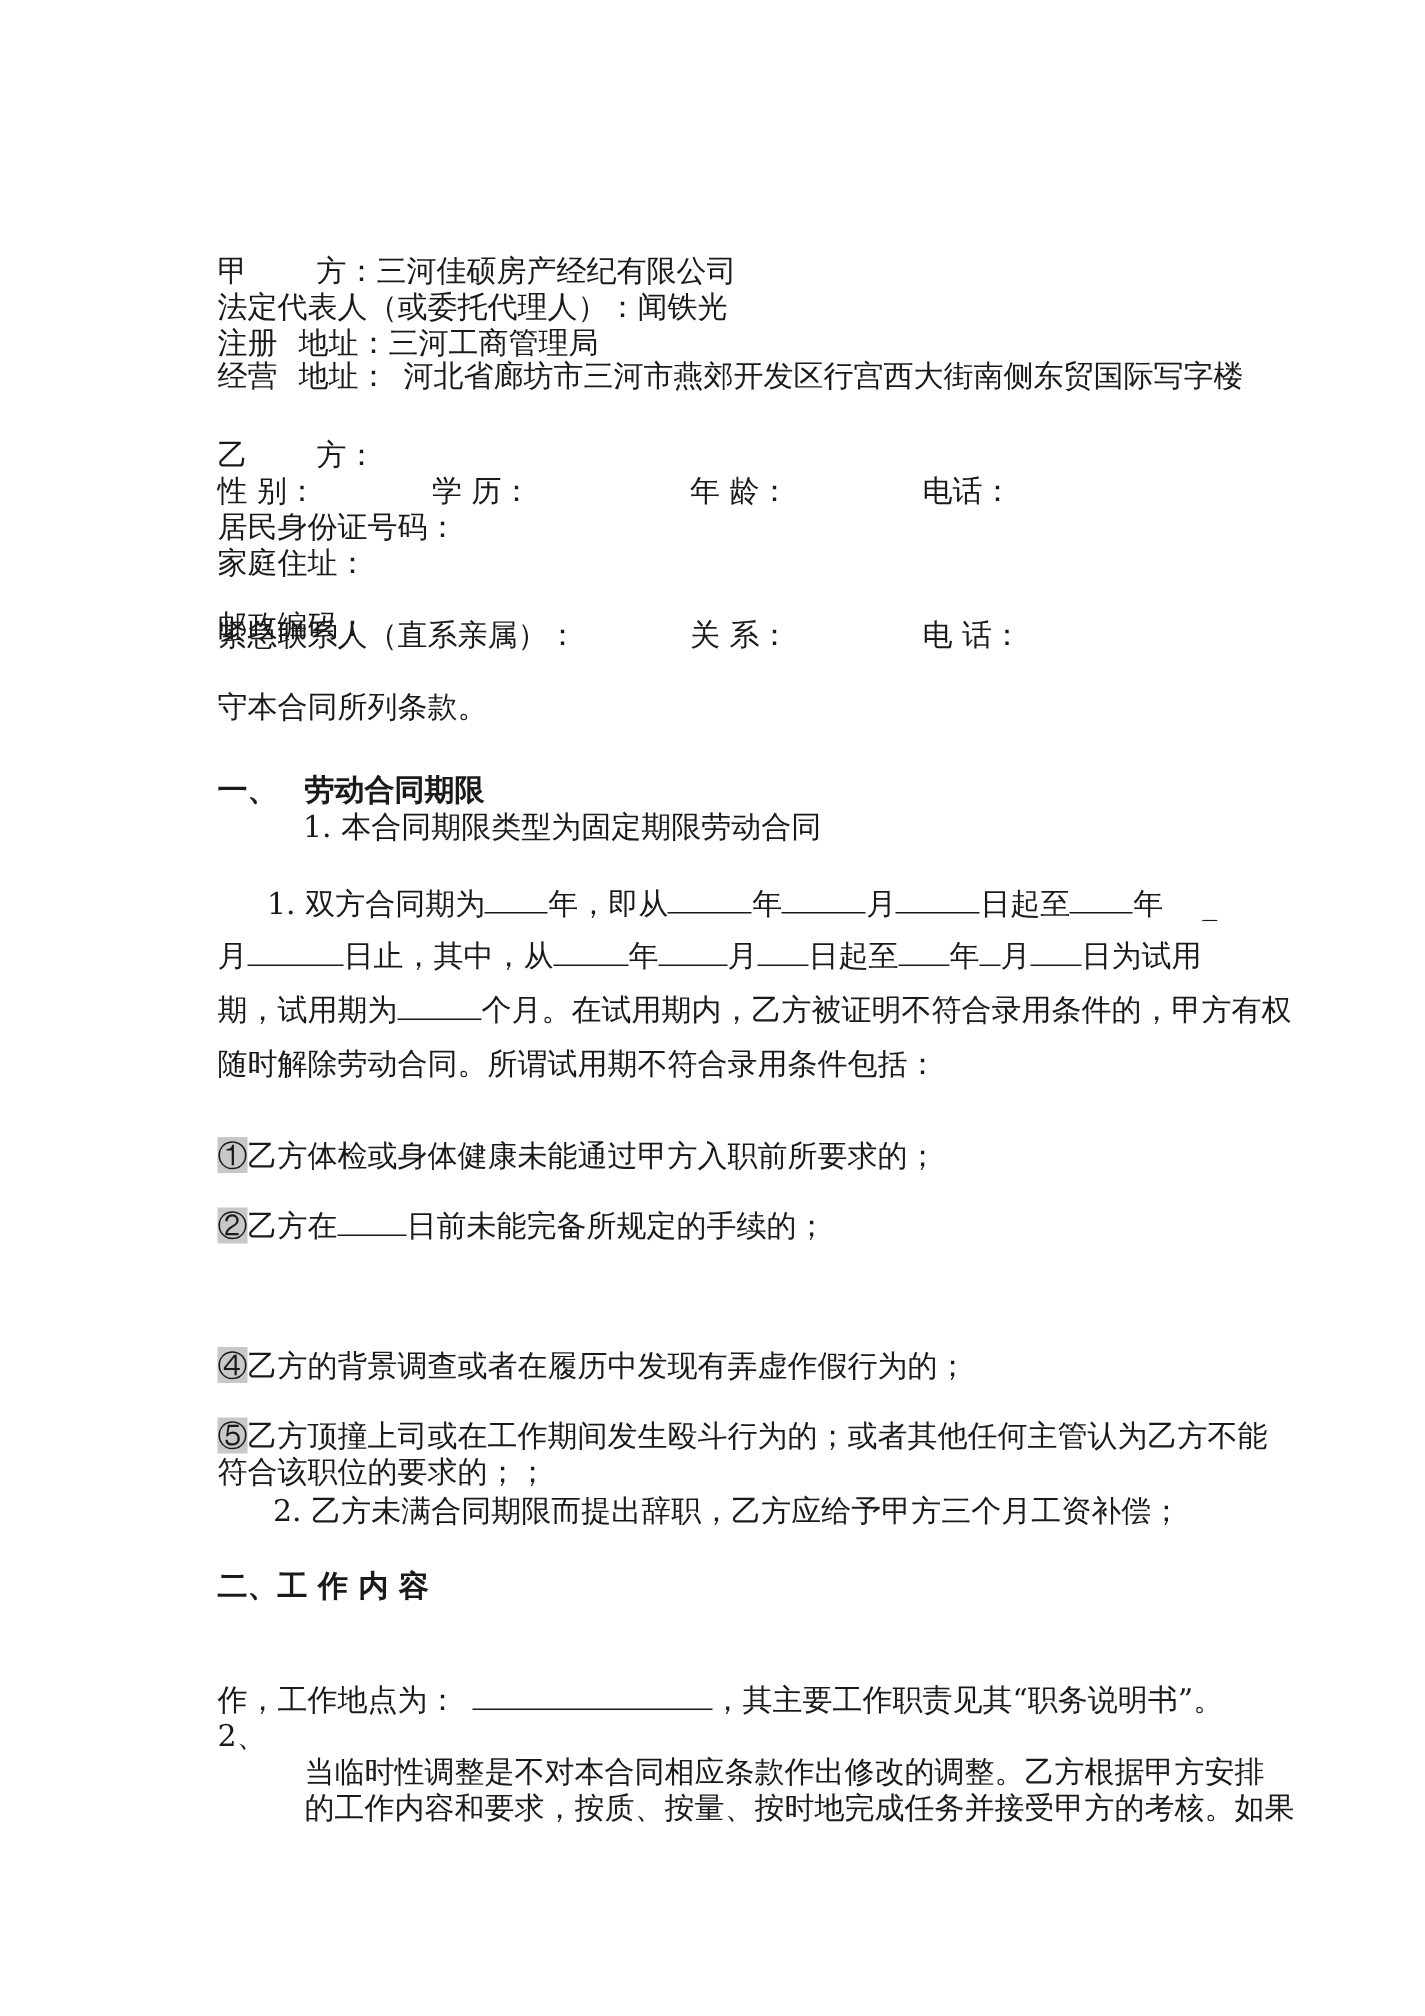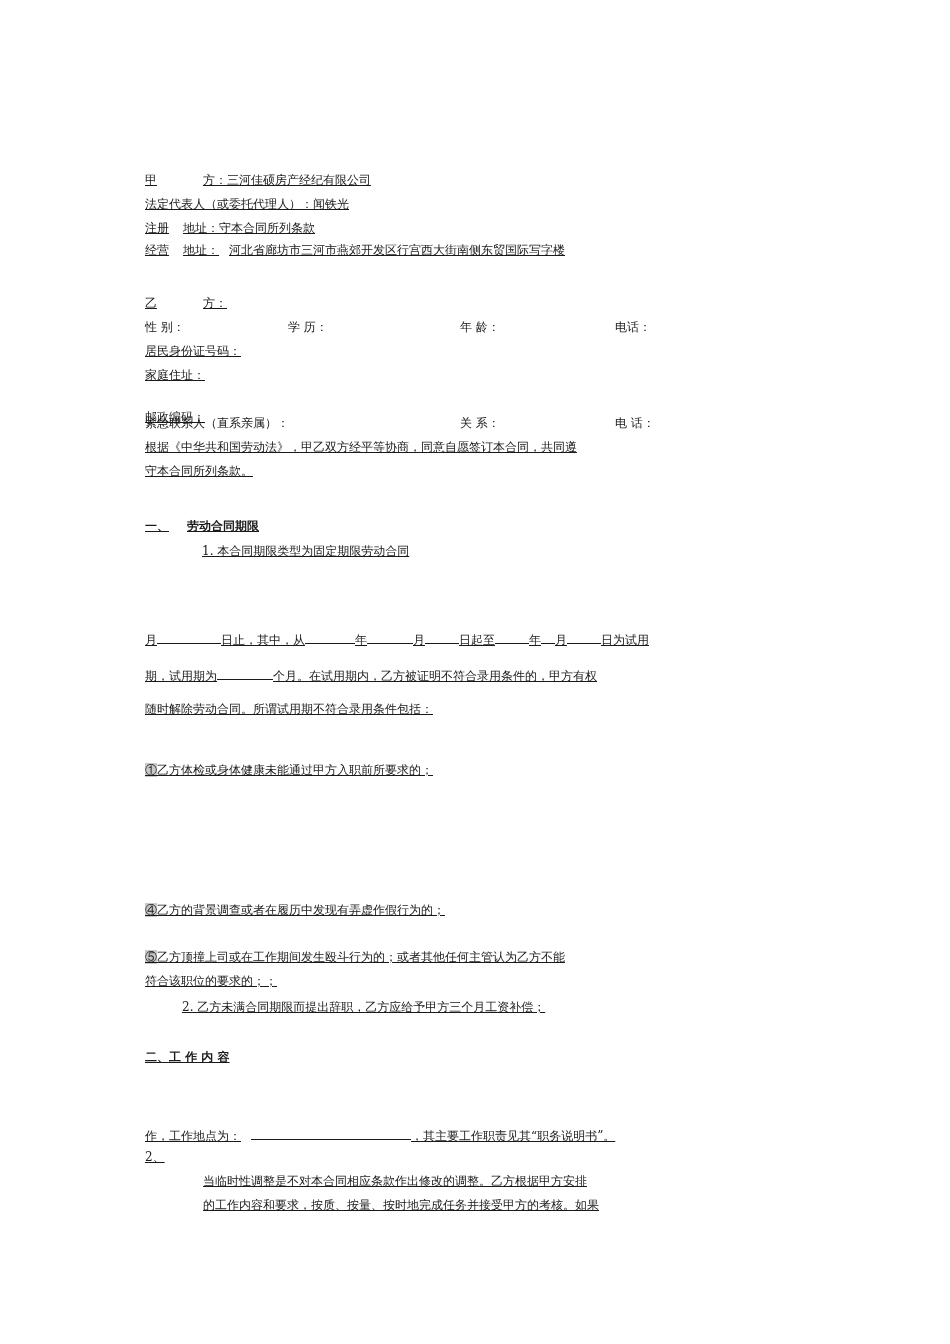--- a/index.html
+++ b/index.html
@@ -3,42 +3,41 @@
 <meta charset="utf-8">
 <style>
   html, body { margin: 0; padding: 0; background: #ffffff; }
   body {
     width: 950px; height: 1344px; position: relative; overflow: hidden;
     font-family: "DejaVu Serif", "Liberation Serif", serif;
     color: #1a1a1a;
   }
   .page { position: absolute; left: 0; top: 0; width: 950px; height: 1344px; }
   .line {
-    position: absolute; left: 145px; font-size: 12px; white-space: nowrap;
+    position: absolute; left: 145px; font-size: 20px; white-space: nowrap;
     line-height: 20px;
-    text-decoration: underline;
   }
   .gap { display: inline-block; }
   .blank { display: inline-block; border-bottom: 1px solid #1a1a1a; height: 16px; vertical-align: baseline; }
   .bold { font-weight: bold; font-family: "DejaVu Sans", "Liberation Sans", sans-serif; }
   .hl { background: #c8c8c8; }
 </style>
 </head>
 <body>
 
 <div class="page">
 
   <div class="line" style="top:170px">
     <span>甲</span><span class="gap" style="width:46px"></span><span>方：</span><span>三河佳硕房产经纪有限公司</span>
   </div>
   <div class="line" style="top:194px">
     <span>法定代表人（或委托代理人）：</span><span>闻铁光</span>
   </div>
   <div class="line" style="top:218px">
-    <span>注册</span><span class="gap" style="width:14px"></span><span>地址：</span><span>守本合同所列条款</span>
+    <span>注册</span><span class="gap" style="width:14px"></span><span>地址：</span><span>三河工商管理局</span>
   </div>
   <div class="line" style="top:240px">
     <span>经营</span><span class="gap" style="width:14px"></span><span>地址：</span><span class="gap" style="width:10px"></span><span>河北省廊坊市三河市燕郊开发区行宫西大街南侧东贸国际写字楼</span>
   </div>
 
   <div class="line" style="top:293px">
     <span>乙</span><span class="gap" style="width:46px"></span><span>方：</span>
   </div>
   <div class="line" style="top:317px; width:600px">
     <span style="position:absolute;left:0">性 别：</span>
@@ -47,38 +46,43 @@
     <span style="position:absolute;left:470px">电话：</span>
   </div>
   <div class="line" style="top:341px">居民身份证号码：</div>
   <div class="line" style="top:365px">家庭住址：</div>
   <div class="line" style="top:407px">邮政编码：</div>
   <div class="line" style="top:413px; width:600px">
     <span style="position:absolute;left:0">紧急联系人（直系亲属）：</span>
     <span style="position:absolute;left:315px">关 系：</span>
     <span style="position:absolute;left:470px">电 话：</span>
   </div>
-  <div class="line" style="top:437px">根据《中华共和国劳动法》，甲乙双方经平等协商，同意自愿签订本合同，共同遵</div>
   <div class="line" style="top:461px">守本合同所列条款。</div>
 
   <div class="line bold" style="top:516px">
     <span>一、</span><span class="gap" style="width:18px"></span><span>劳动合同期限</span>
   </div>
   <div class="line" style="top:541px; left:202px">1.  本合同期限类型为固定期限劳动合同</div>
 
+  <div class="line" style="top:592px; left:178px">
+    <span>1.  双方合同期为</span><span class="blank" style="width:42px"></span><span>年，即从</span><span class="blank" style="width:56px"></span><span>年</span><span class="blank" style="width:56px"></span><span>月</span><span class="blank" style="width:56px"></span><span>日起至</span><span class="blank" style="width:42px"></span><span>年</span><span class="gap" style="width:26px"></span><span>_</span>
+  </div>
   <div class="line" style="top:627px">
     <span>月</span><span class="blank" style="width:64px"></span><span>日止，其中，从</span><span class="blank" style="width:50px"></span><span>年</span><span class="blank" style="width:46px"></span><span>月</span><span class="blank" style="width:34px"></span><span>日起至</span><span class="blank" style="width:34px"></span><span>年</span><span class="blank" style="width:14px"></span><span>月</span><span class="blank" style="width:34px"></span><span>日为试用</span>
   </div>
   <div class="line" style="top:663px">
     <span>期，试用期为</span><span class="blank" style="width:56px"></span><span>个月。在试用期内，乙方被证明不符合录用条件的，甲方有权</span>
   </div>
   <div class="line" style="top:699px">随时解除劳动合同。所谓试用期不符合录用条件包括：</div>
 
   <div class="line" style="top:760px">
     <span class="hl">①</span><span>乙方体检或身体健康未能通过甲方入职前所要求的；</span>
+  </div>
+  <div class="line" style="top:807px">
+    <span class="hl">②</span><span>乙方在</span><span class="blank" style="width:46px"></span><span>日前未能完备所规定的手续的；</span>
   </div>
   <div class="line" style="top:900px">
     <span class="hl">④</span><span>乙方的背景调查或者在履历中发现有弄虚作假行为的；</span>
   </div>
   <div class="line" style="top:947px">
     <span class="hl">⑤</span><span>乙方顶撞上司或在工作期间发生殴斗行为的；或者其他任何主管认为乙方不能</span>
   </div>
   <div class="line" style="top:971px">符合该职位的要求的；；</div>
   <div class="line" style="top:997px; left:182px">2.  乙方未满合同期限而提出辞职，乙方应给予甲方三个月工资补偿；</div>
 

